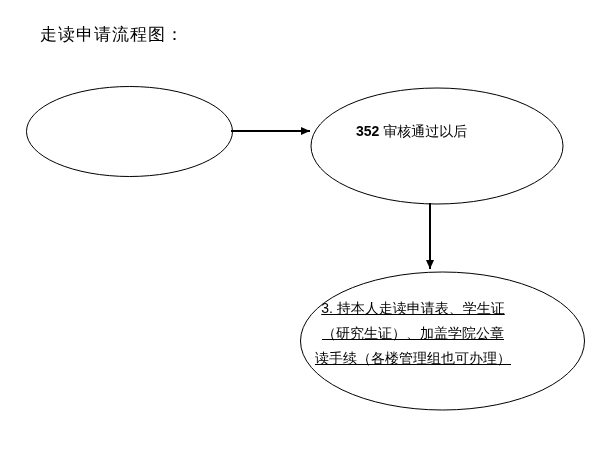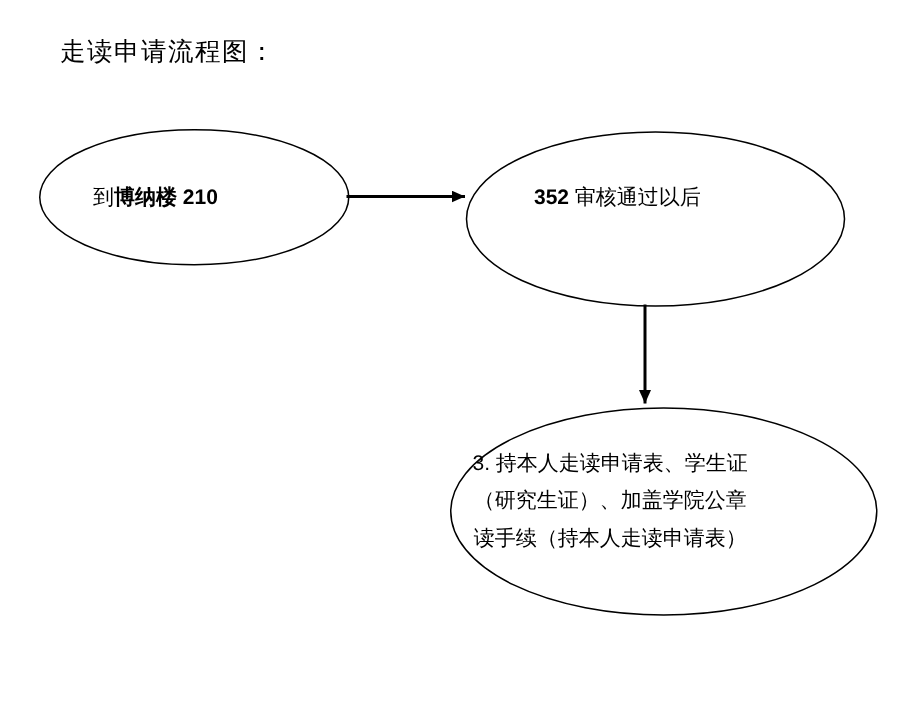--- a/index.html
+++ b/index.html
@@ -59,21 +59,21 @@
     left: 356px;
     top: 118px;
     text-align: left;
   }
   #node3-text {
     left: 315px;
     top: 296px;
     line-height: 25px;
     text-align: left;
   }
-  #node3-text .ln { text-align: center; }
+  #node3-text .ln { text-align: center; text-decoration: underline; }
 </style>
 </head>
 <body>
 
 <div id="diagram-title">走读申请流程图：</div>
 
 <svg id="flow-canvas" viewBox="0 0 616 467" xmlns="http://www.w3.org/2000/svg">
 
   <defs>
     <marker id="arrowhead" markerWidth="10" markerHeight="10" refX="9" refY="4" orient="auto" markerUnits="userSpaceOnUse">
@@ -86,28 +86,25 @@
   <ellipse cx="437" cy="146" rx="126" ry="58" fill="#ffffff" stroke="#000000" stroke-width="1"></ellipse>
 
   <ellipse cx="442.5" cy="341" rx="142" ry="69" fill="#ffffff" stroke="#000000" stroke-width="1"></ellipse>
 
   <line x1="231" y1="131" x2="310" y2="131" stroke="#000000" stroke-width="2" marker-end="url(#arrowhead)"></line>
 
   <line x1="430" y1="203" x2="430" y2="269" stroke="#000000" stroke-width="2" marker-end="url(#arrowhead)"></line>
 </svg>
 
 <div class="node-text" id="node1-text">
-  <span class="ln">
-    <span>到</span><span class="b">博纳楼 210</span>
-  </span>
 </div>
 
 <div class="node-text" id="node2-text">
   <span class="ln">
     <span class="b">352</span><span> 审核通过以后</span>
   </span>
 </div>
 
 <div class="node-text" id="node3-text">
   <span class="ln">3. 持本人走读申请表、学生证</span>
   <span class="ln">（研究生证）、加盖学院公章</span>
-  <span class="ln">读手续（持本人走读申请表）</span>
+  <span class="ln">读手续（各楼管理组也可办理）</span>
 </div>
 
 </body></html>

